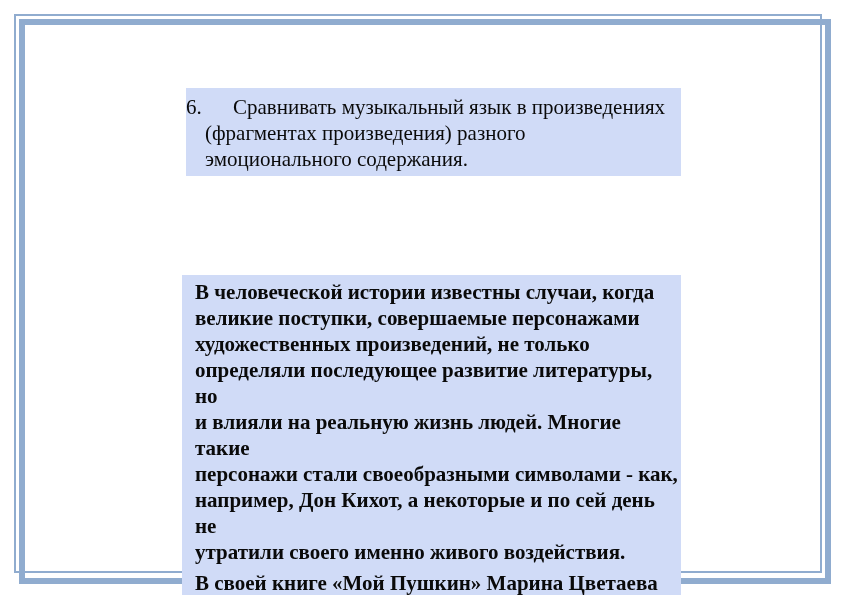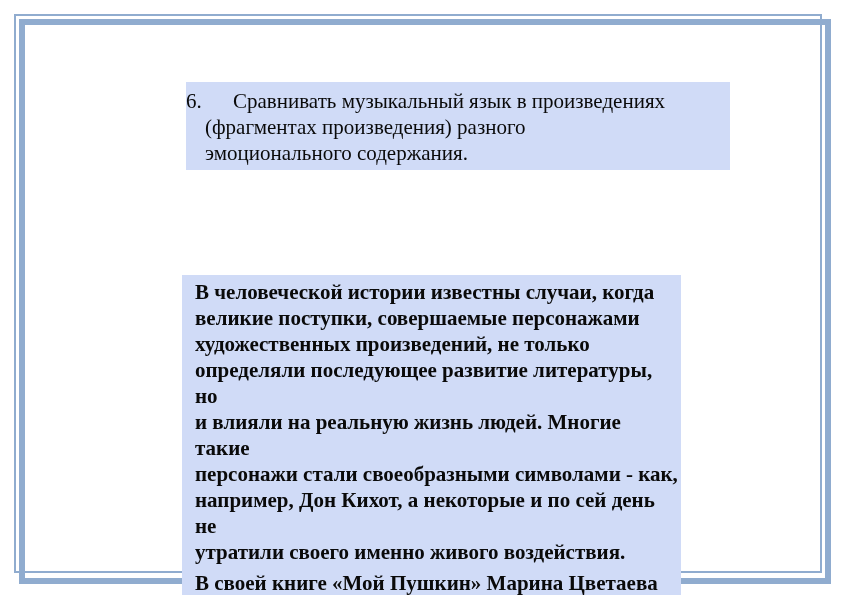--- a/index.html
+++ b/index.html
@@ -40,22 +40,22 @@
   
   .text-block {
     position: absolute;
     background: #d0dbf7;
     box-sizing: border-box;
     font-size: 21px;
     line-height: 26px;
   }
   #block-objectives {
     left: 186px;
-    top: 82px;
-    width: 544px;
+    top: 88px;
+    width: 495px;
     padding: 6px 12px 4px 0;
   }
   #block-paragraphs {
     left: 182px;
     top: 275px;
     width: 499px;
     padding: 4px 2px 6px 13px;
     font-weight: bold;
   }
   .list-item {

